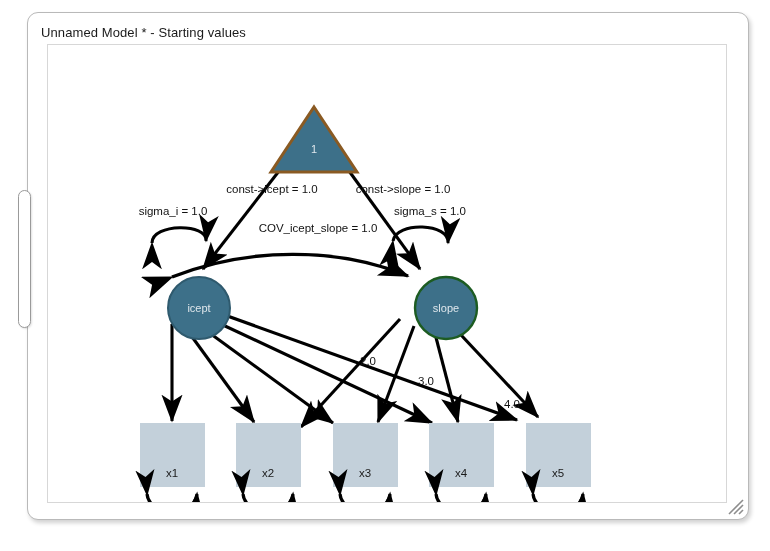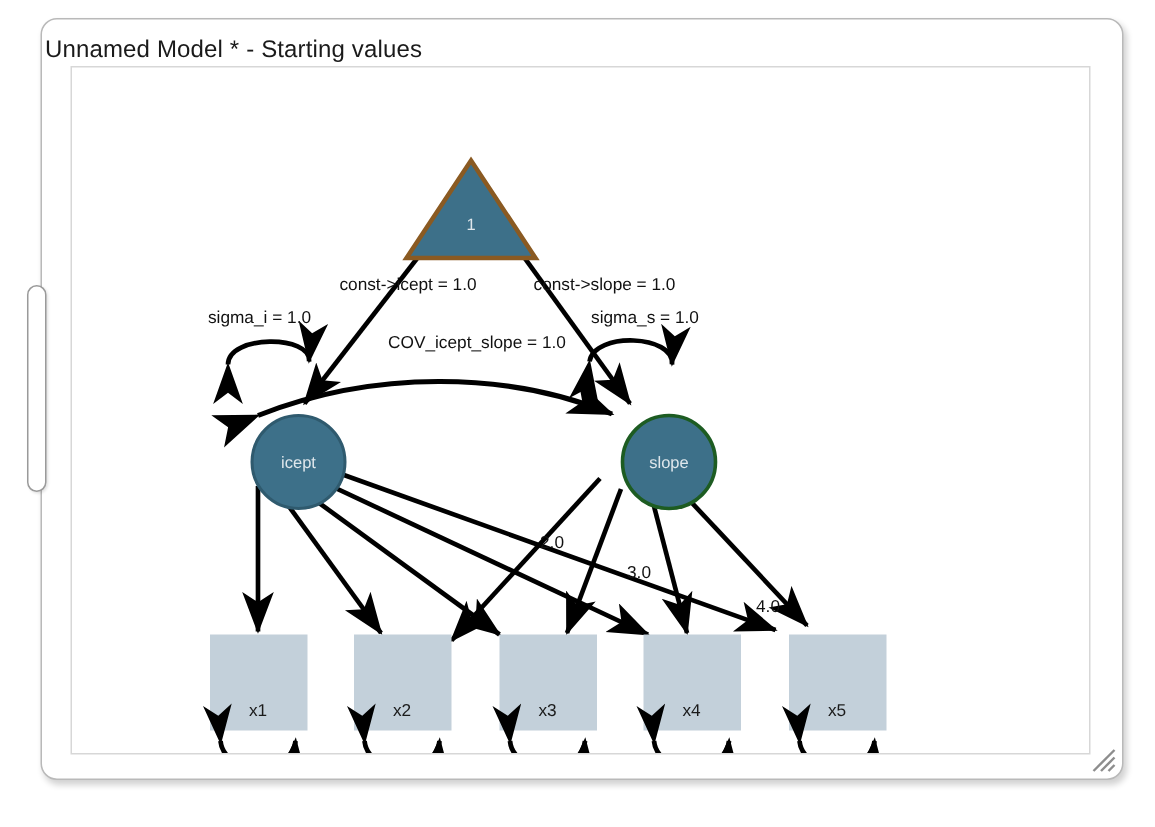--- a/index.html
+++ b/index.html
@@ -23,23 +23,23 @@
     width: 722px;
     height: 508px;
     background: #ffffff;
     border: 1px solid #b9b9b9;
     border-radius: 11px;
     box-sizing: border-box;
     box-shadow: 2px 3px 4px rgba(0,0,0,0.18);
   }
   #window-title {
     position: absolute;
-    left: 2px;
+    left: 13px;
     top: 12px;
-    font-size: 16px;
+    font-size: 13px;
     color: #1a1a1a;
     white-space: nowrap;
     letter-spacing: 0.1px;
   }
   #canvas-area {
     position: absolute;
     left: 19px;
     top: 31px;
     width: 680px;
     height: 459px;

